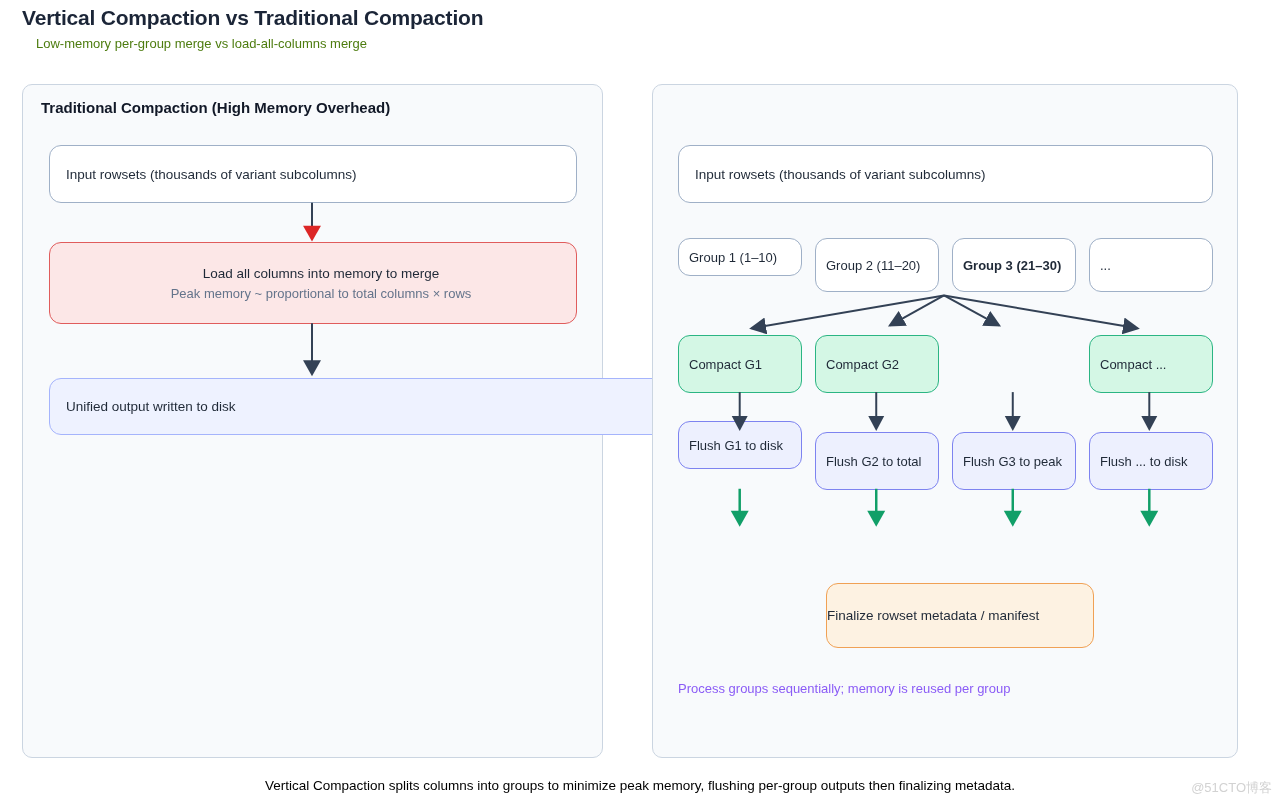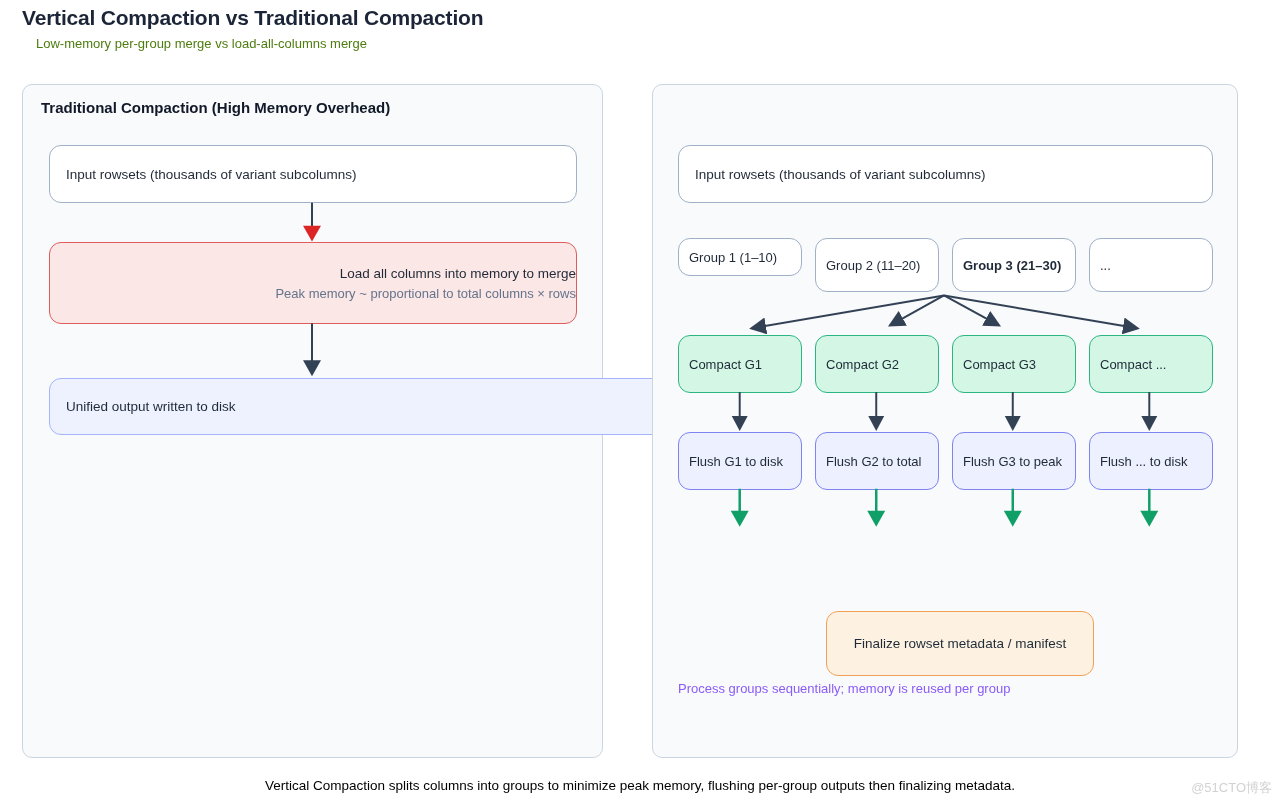--- a/index.html
+++ b/index.html
@@ -11,27 +11,27 @@
 
   .panel { position:absolute; top:84px; height:674px; background:#f8fafc; border:1px solid #cbd5e1; border-radius:10px; }
   .panel-left  { left:22px;  width:581px; }
   .panel-right { left:652px; width:586px; }
   .panel-title { position:absolute; left:18px; top:14px; font-size:15px; font-weight:700; color:#111827; }
 
   .node { position:absolute; display:flex; align-items:center; border-radius:12px; font-size:13.5px; color:#1f2937; background:#ffffff; border:1px solid #9fb0c7; }
   .node .pad { padding-left:16px; }
   .node-sm { font-size:13px; padding-left:10px; }
 
-  .node-red   { background:#fce7e7; border:1.5px solid #e05c5c; flex-direction:column; align-items:flex-end; justify-content:center; gap:5px; }
+  .node-red   { background:#fce7e7; border:1.5px solid #e05c5c; flex-direction:column; align-items:center; justify-content:center; gap:5px; }
   .node-red .line1 { padding-left:16px; color:#1f2937; }
   .node-red .line2 { padding-left:16px; font-size:13px; color:#64748b; }
   .node-lav   { background:#eef2ff; border:1.5px solid #a5b4fc; }
   .node-green { background:#d4f7e5; border:1.5px solid #2bb583; }
   .node-flush { background:#edf0fe; border:1.5px solid #7d83f0; }
-  .node-orange{ background:#fdf2e2; border:1.5px solid #f0a155; justify-content:center; text-align:center;margin-top:28px; }
+  .node-orange{ background:#fdf2e2; border:1.5px solid #f0a155; justify-content:center; text-align:left; }
 
   .note { position:absolute; left:25px; top:596px; font-size:13px; color:#8b5cf6; }
 
   .arrows { position:absolute; left:0; top:0; width:100%; height:100%; pointer-events:none; }
 
   .caption { position:absolute; left:0; top:778px; width:100%; text-align:center; font-size:13.5px; color:#000000; }
   .watermark { position:absolute; right:8px; top:779px; font-size:13px; color:#d2d2d2; }
 </style>
 </head>
 <body>
@@ -71,24 +71,23 @@
       <span class="pad">Input rowsets (thousands of variant subcolumns)</span>
     </div>
 
     <div class="node node-sm" style="left:25px;  top:153px; width:124px; height:38px;">Group 1 (1–10)</div>
     <div class="node node-sm" style="left:162px; top:153px; width:124px; height:54px;">Group 2 (11–20)</div>
     <div class="node node-sm" style="left:299px; top:153px; width:124px; height:54px;font-weight:bold;">Group 3 (21–30)</div>
     <div class="node node-sm" style="left:436px; top:153px; width:124px; height:54px;">...</div>
 
     <div class="node node-green node-sm" style="left:25px;  top:250px; width:124px; height:58px;">Compact G1</div>
     <div class="node node-green node-sm" style="left:162px; top:250px; width:124px; height:58px;">Compact G2</div>
-    <div class="node node-green node-sm" style="left:299px; top:250px; width:124px; height:58px;">Compact G3</div>
     <div class="node node-green node-sm" style="left:436px; top:250px; width:124px; height:58px;">Compact ...</div>
 
-    <div class="node node-flush node-sm" style="left:25px;  top:347px; width:124px; height:58px;">Flush G1 to disk</div>
+    <div class="node node-flush node-sm" style="left:25px;  top:336px; width:124px; height:48px;">Flush G1 to disk</div>
     <div class="node node-flush node-sm" style="left:162px; top:347px; width:124px; height:58px;">Flush G2 to total</div>
     <div class="node node-flush node-sm" style="left:299px; top:347px; width:124px; height:58px;">Flush G3 to peak</div>
     <div class="node node-flush node-sm" style="left:436px; top:347px; width:124px; height:58px;">Flush ... to disk</div>
 
     <div class="node node-orange" style="left:173px; top:498px; width:268px; height:65px;">
       <span style="width:100%;">Finalize rowset metadata / manifest</span>
     </div>
 
     <div class="note">Process groups sequentially; memory is reused per group</div>
 

